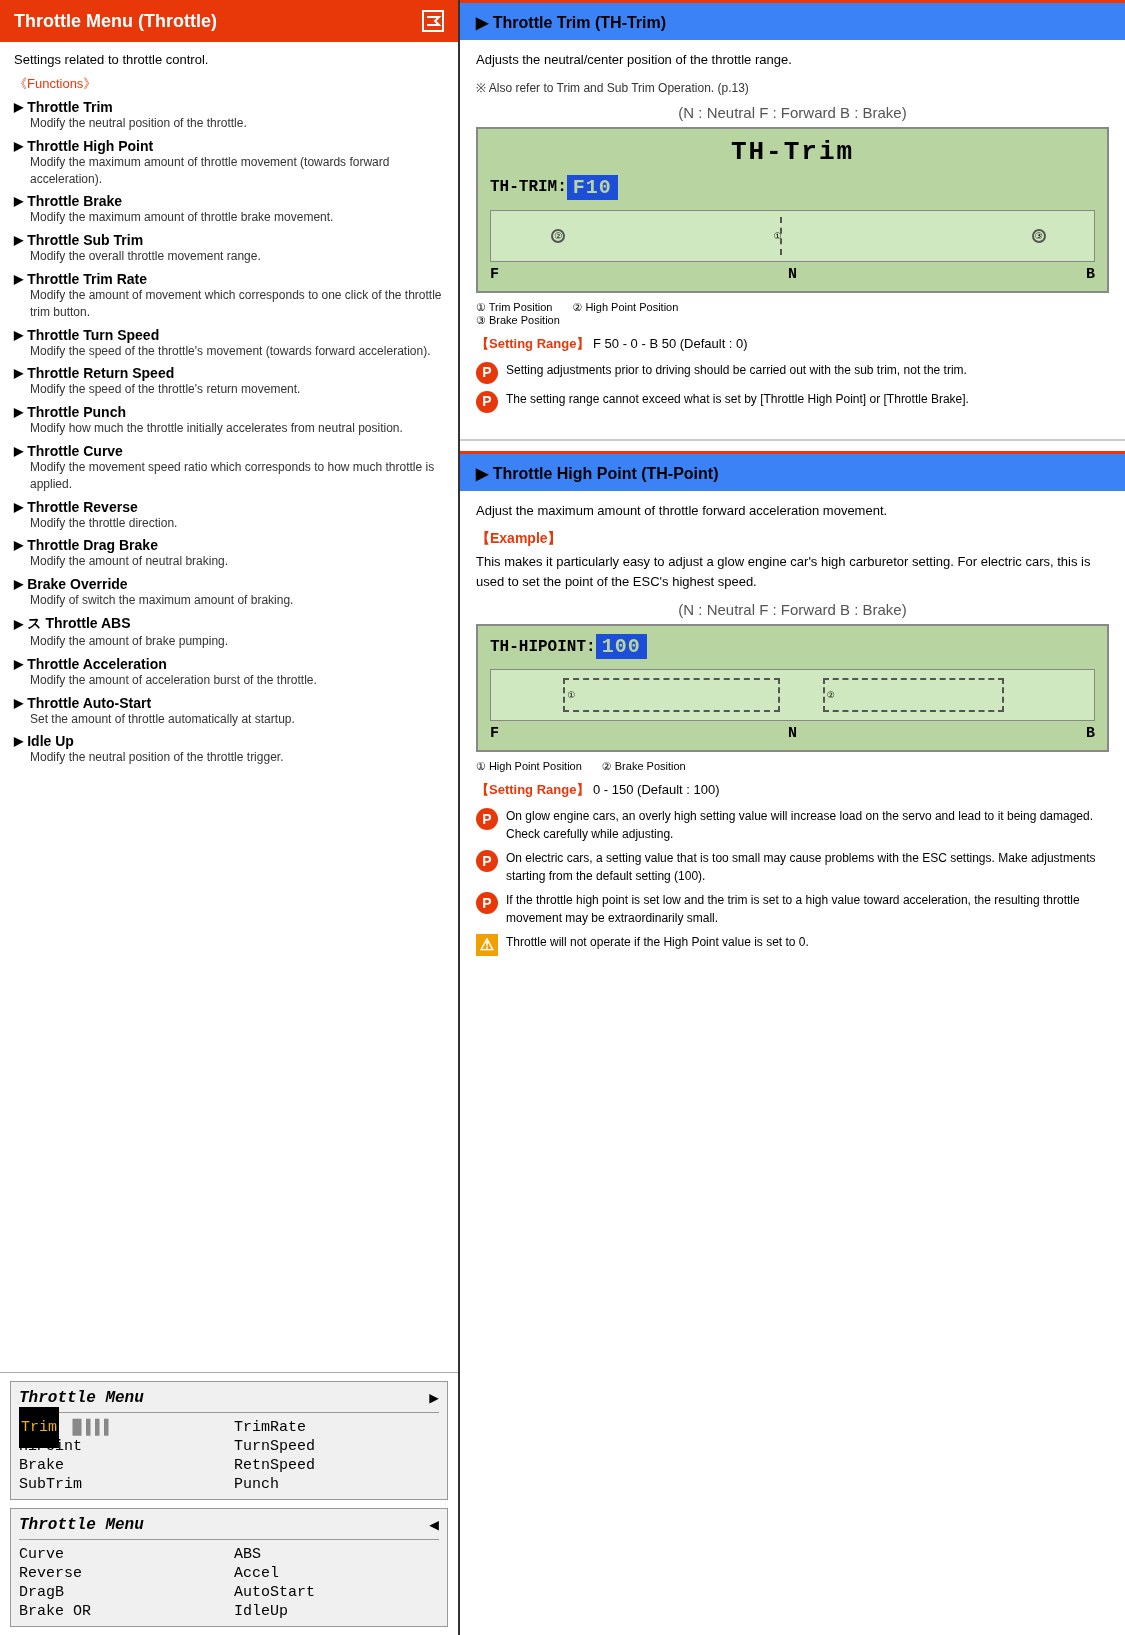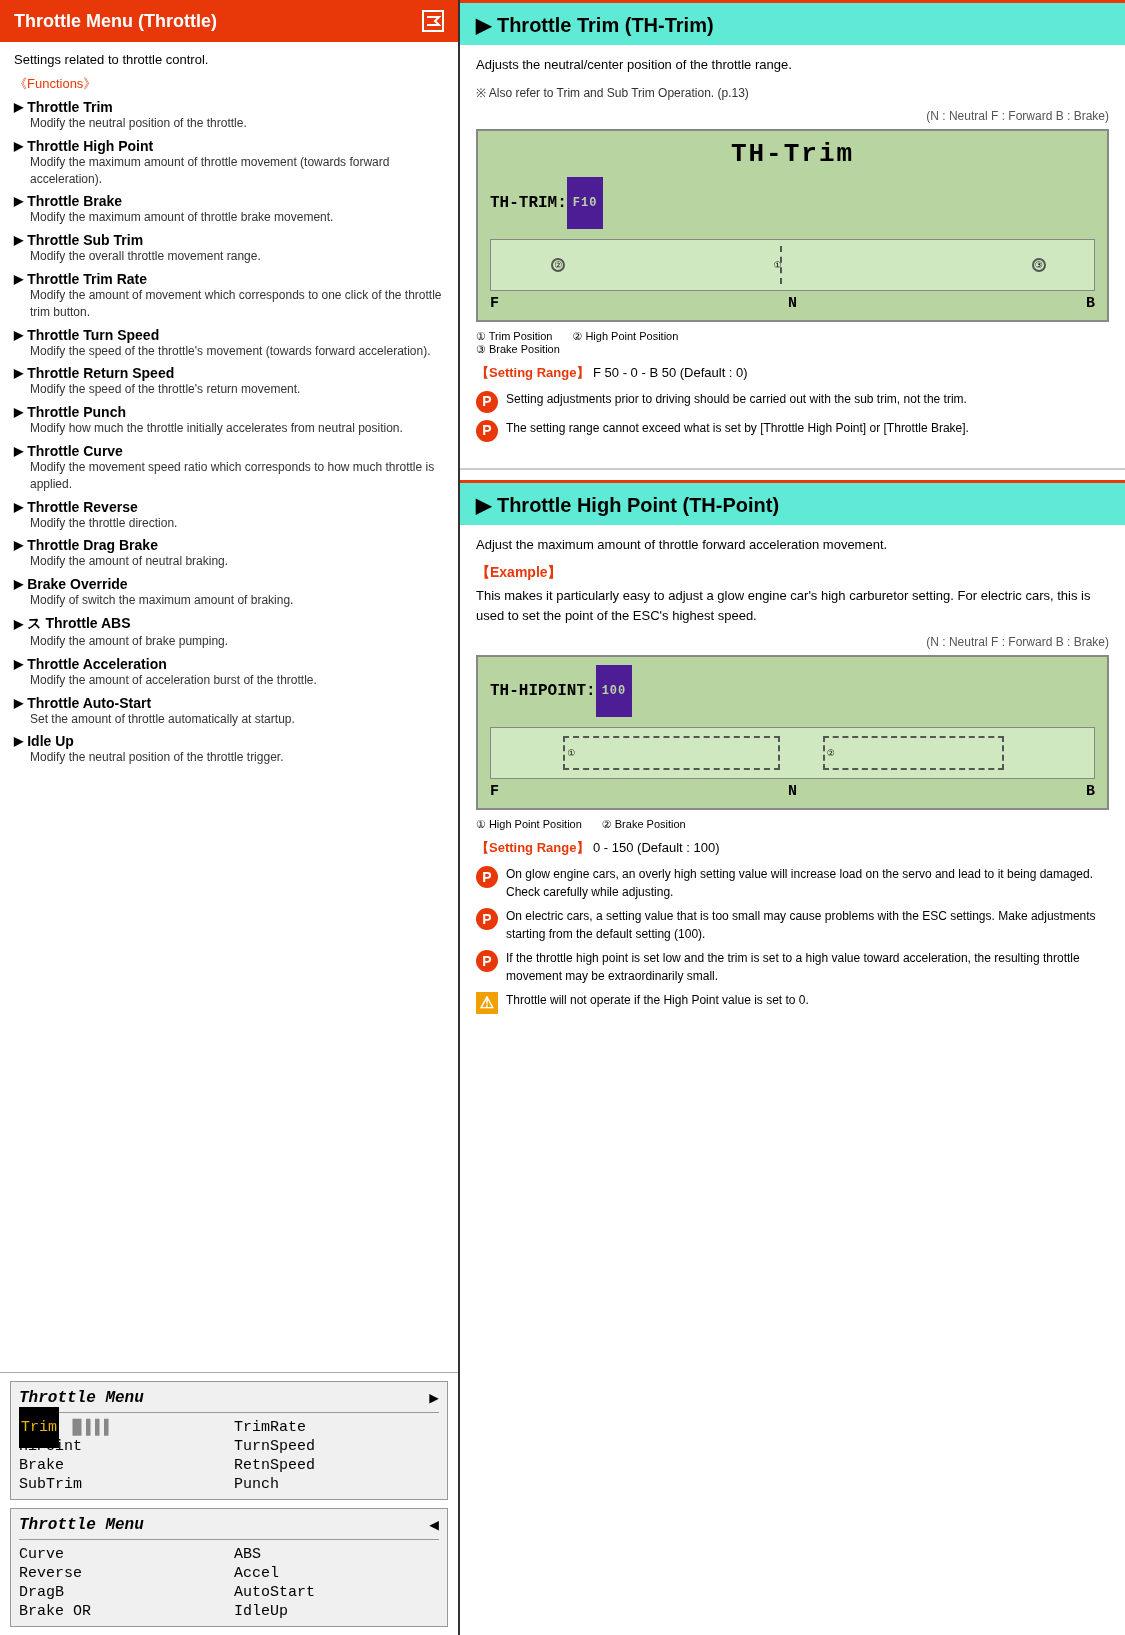--- a/index.html
+++ b/index.html
@@ -105,43 +105,43 @@
       font-size: 15px;
     }
     .screen-grid .highlighted {
       background: #000;
       color: #eab308;
       padding: 12px 2px;
     }
 
     
     .section-header {
-      background: #5eead4;
+      background: #3b82f6;
       border-top: 3px solid #e8380a;
       padding: 10px 16px 8px;
-      font-size: 20px;
+      font-size: 16px;
       font-weight: bold;
     }
     .section-content {
       padding: 10px 16px;
     }
     .section-content .description {
       font-size: 13px;
       line-height: 1.6;
       margin-bottom: 8px;
     }
     .note-small {
       font-size: 12px;
       color: #333;
       margin-bottom: 8px;
     }
     .label-row {
-      font-size: 12px;
+      font-size: 15px;
       color: #555;
-      text-align: right;
+      text-align: center;
       margin-bottom: 2px;
     }
     
     .lcd-screen {
       background: #b8d4a0;
       border: 2px solid #888;
       margin: 6px 0;
       padding: 8px 12px;
     }
     .lcd-title {
@@ -154,24 +154,24 @@
     }
     .lcd-value-row {
       font-family: 'Courier New', monospace;
       font-size: 16px;
       font-weight: bold;
       margin-bottom: 10px;
       display: flex;
       align-items: center;
     }
     .lcd-value-highlight {
-      background: #4c1d95;
+      background: #1d4ed8;
       color: #b8d4a0;
-      padding: 19px 6px;
-      font-size: 12px;
+      padding: 1px 6px;
+      font-size: 20px;
       font-family: 'Courier New', monospace;
       letter-spacing: 1px;
     }
     .lcd-fbh-row {
       display: flex;
       justify-content: space-between;
       font-family: 'Courier New', monospace;
       font-size: 15px;
       font-weight: bold;
       margin-top: 2px;

